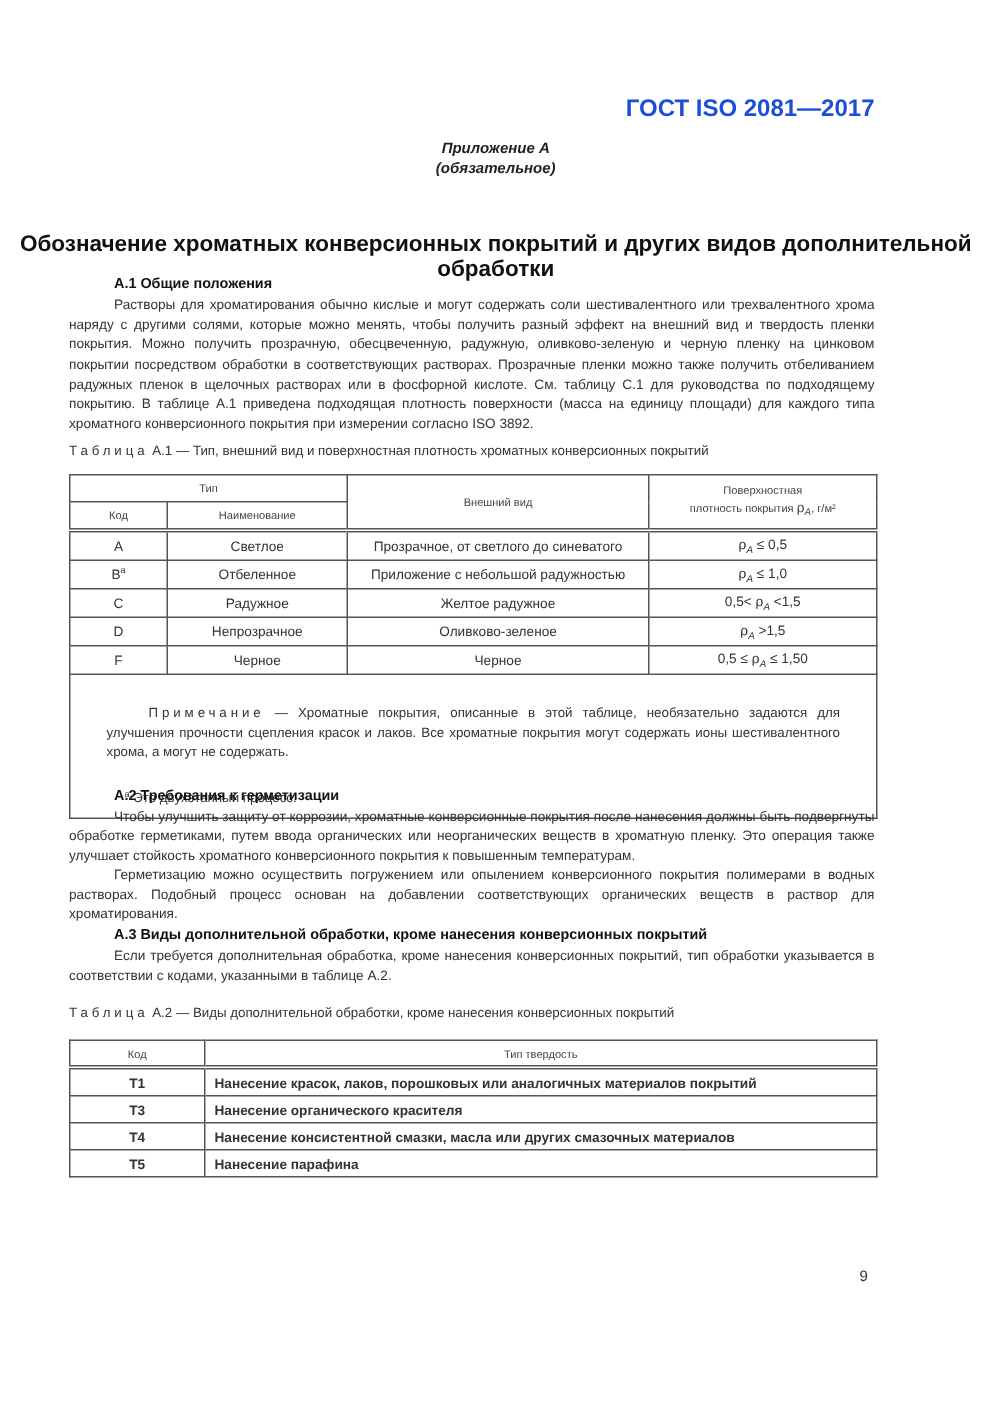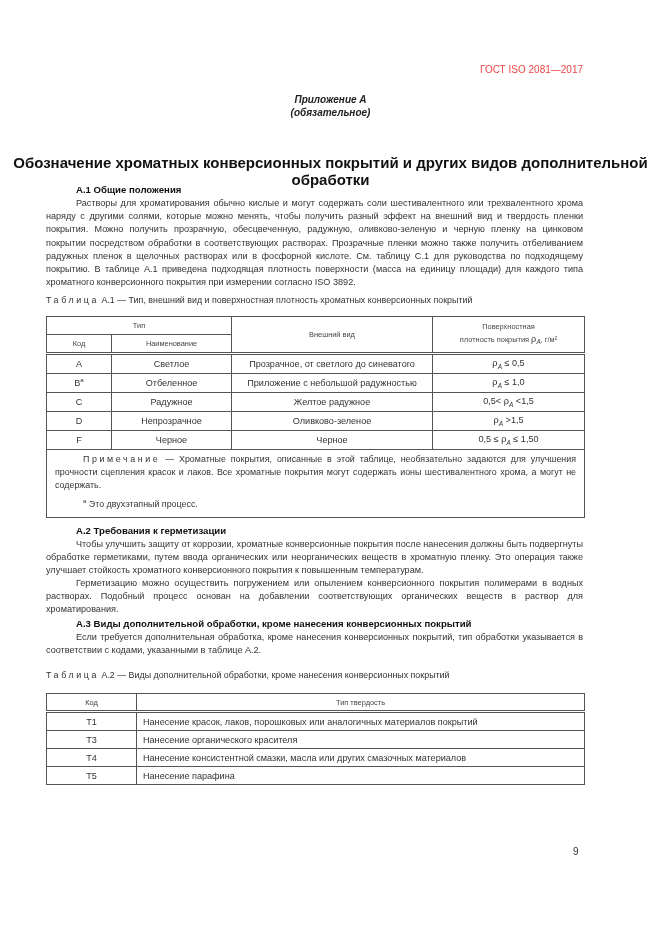--- a/index.html
+++ b/index.html
@@ -1,21 +1,21 @@
 <!DOCTYPE html>
 <html><head>
 <meta charset="utf-8">
 <style>
   html, body { margin: 0; padding: 0; background: #ffffff; }
   body {
     width: 661px; height: 935px; position: relative; overflow: hidden;
     font-family: "Liberation Sans", sans-serif; color: #222;
   }
   .abs { position: absolute; }
-  .gost { right: 78px; top: 64px; font-size: 10px; font-weight: normal; color: #ef4444; }
+  .gost { right: 78px; top: 64px; font-size: 16px; font-weight: bold; color: #1d4ed8; }
   .annex { left: 0; width: 661px; text-align: center; font-size: 10px; color: #222; font-style: italic; }
   .annex.bold { font-weight: bold; }
   .main-title { left: 0; width: 661px; text-align: center; top: 154px; font-size: 15px; font-weight: bold; color: #111; }
   .sec-title { left: 76px; font-size: 9.6px; font-weight: bold; color: #111; }
   .para {
     left: 46px; width: 537px; font-size: 9.1px; line-height: 13.2px; color: #333;
     text-align: justify; text-indent: 30px; margin: 0;
   }
   .caption { left: 46px; font-size: 8.9px; color: #333; }
   .caption .sp { letter-spacing: 2.6px; }
@@ -24,27 +24,27 @@
     position: absolute; border-collapse: collapse; font-size: 9.1px; color: #333;
     table-layout: fixed;
   }
   table.t1 td, table.t1 th, table.t2 td, table.t2 th {
     border: 1px solid #555; padding: 0 4px; text-align: center; font-weight: normal;
   }
   table.t1 th, table.t2 th { font-size: 7.4px; color: #444; }
   table.t1 thead tr:last-child th, table.t1 thead th.tall { border-bottom: 3px double #555; }
   table.t2 thead th { border-bottom: 3px double #555; }
   table.t1 tbody td { height: 18px; }
-  table.t2 tbody td { height: 17px; }
+  table.t2 tbody td { height: 17px; font-weight: bold; }
   table.t2 td.left { text-align: left; padding-left: 6px; }
   td.note {
     text-align: left !important; padding: 3px 8px 6px 8px !important; font-size: 8.9px;
     line-height: 13px; color: #333;
   }
-  .note-p { text-indent: 28px; text-align: justify; margin: 0; }
+  .note-p { text-indent: 28px; text-align: justify; margin: 16px; }
   .note-f { margin: 3px 0 0 28px; }
   .sup { font-size: 6px; vertical-align: super; }
   .rho { font-family: "DejaVu Serif", serif; font-size: 9px; }
   .sub { font-size: 6.5px; vertical-align: sub; font-style: italic; }
   .page-num { left: 573px; top: 846px; font-size: 10px; color: #333; }
 </style>
 </head>
 <body>
 
 <div class="abs gost">ГОСТ ISO 2081—2017</div>

